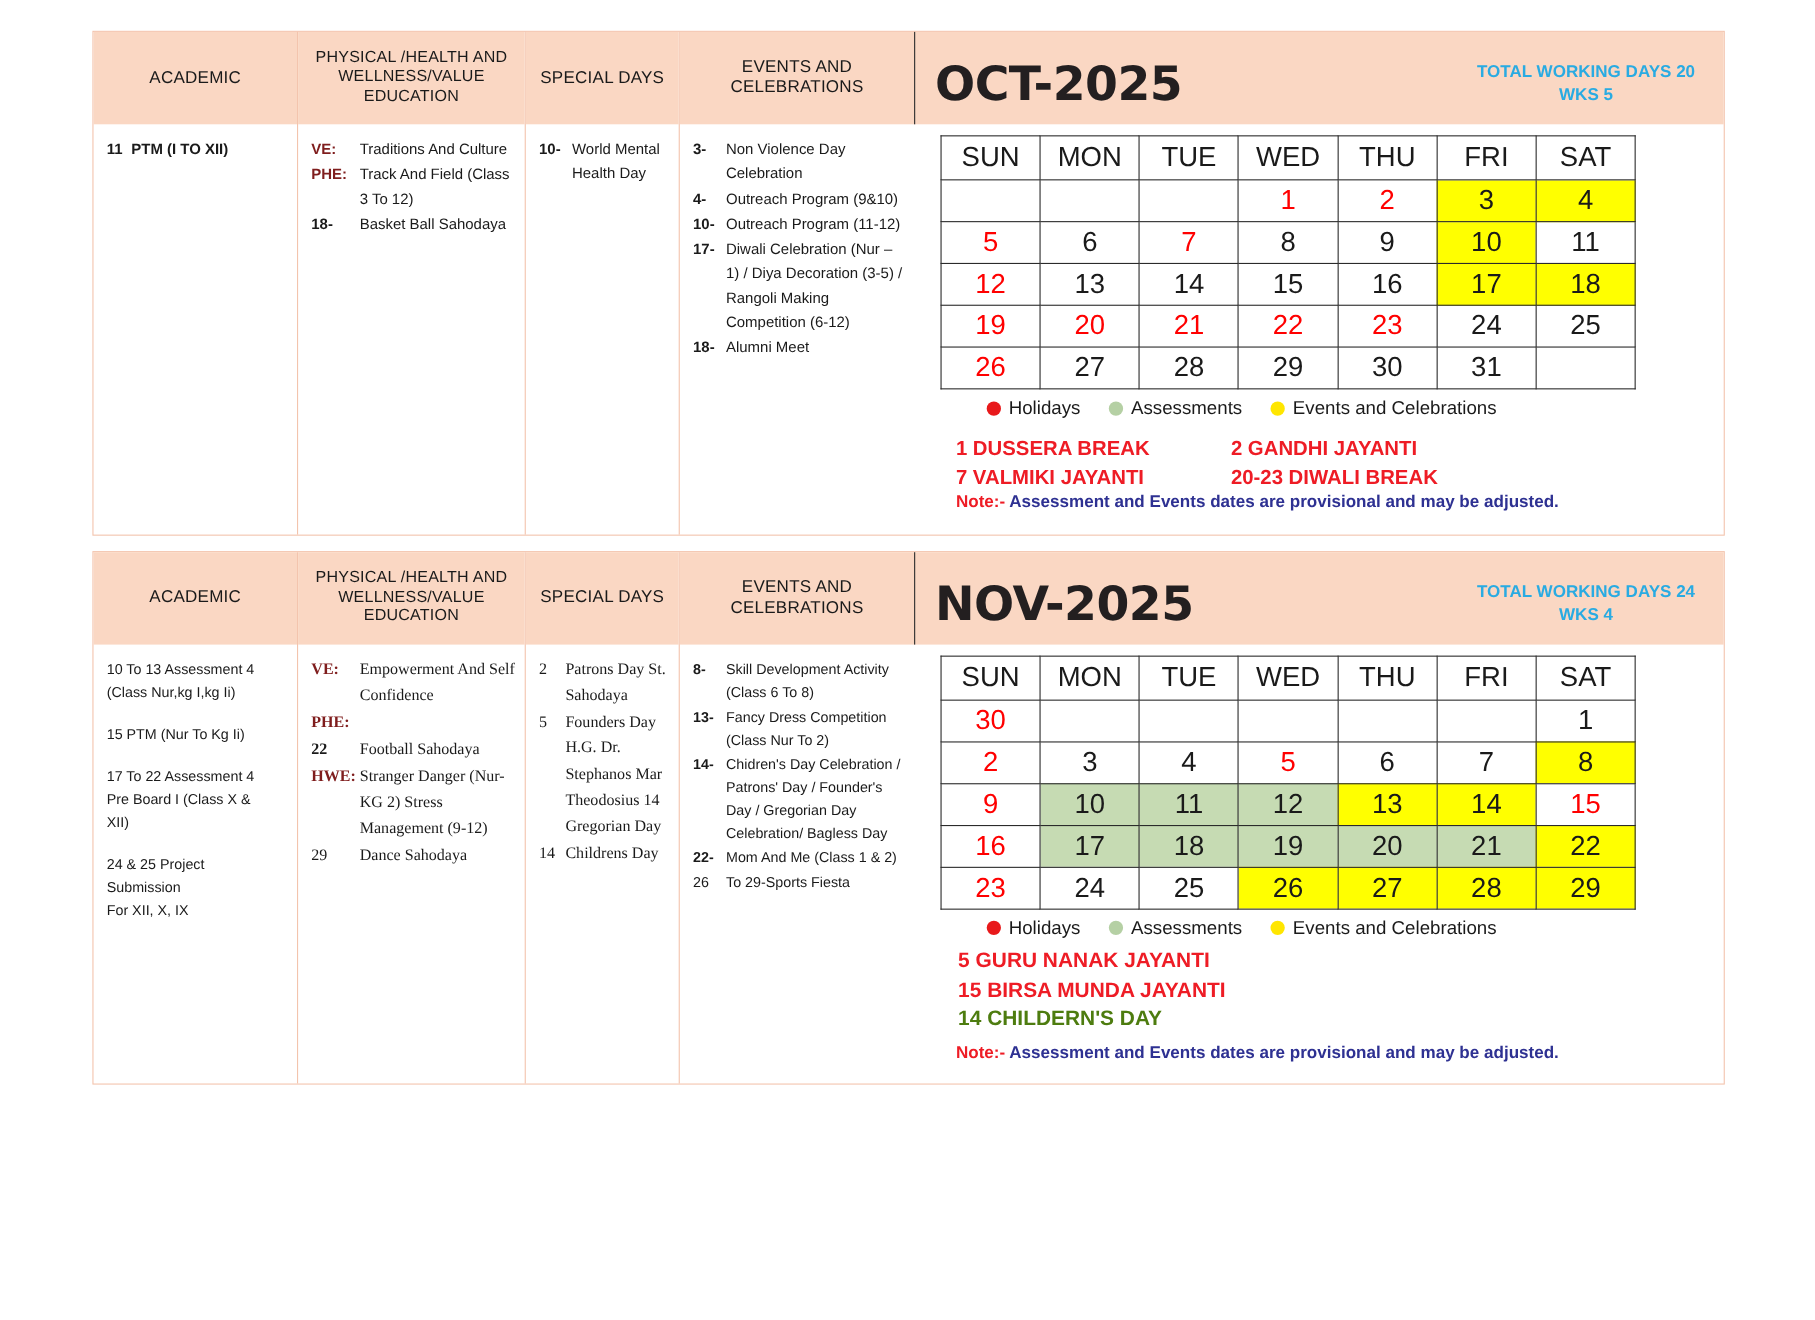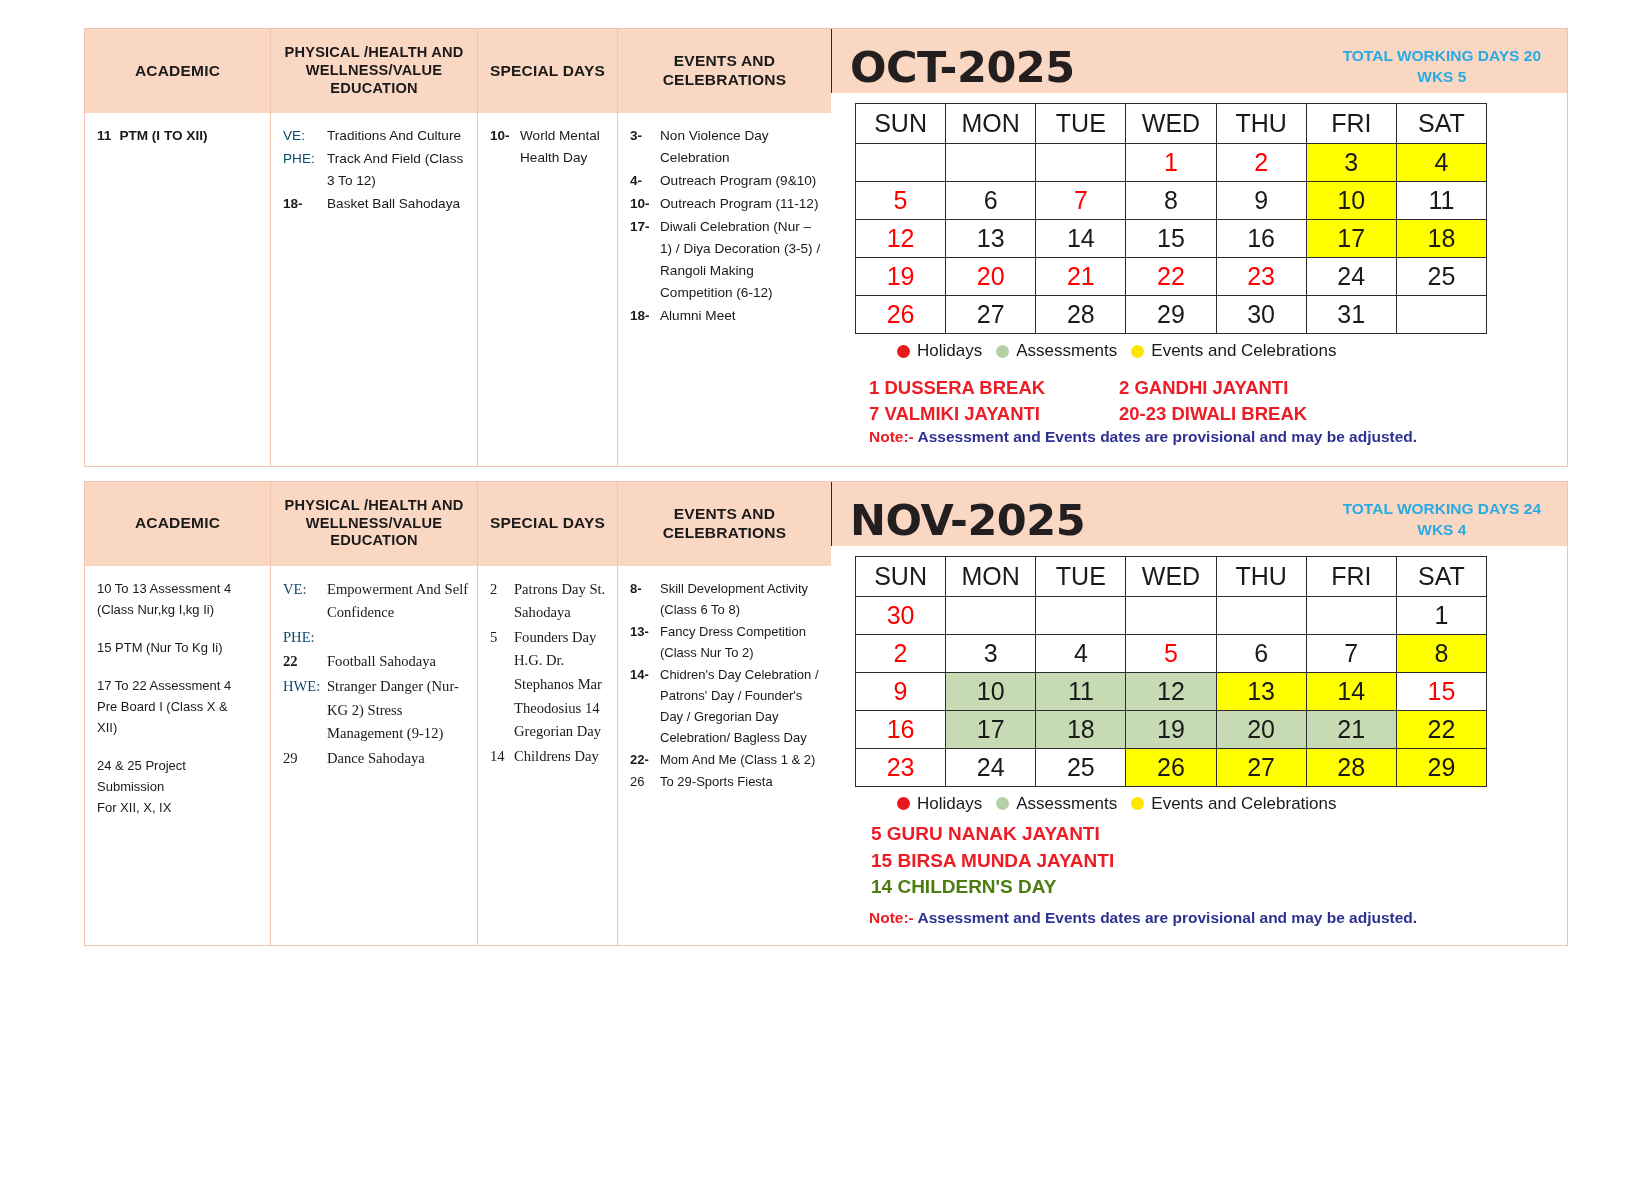--- a/index.html
+++ b/index.html
@@ -26,50 +26,50 @@
   .info-cols { display:flex; width:746px; flex-shrink:0; }
   .info-col { border-right:1.5px solid #f3c4ad; display:flex; flex-direction:column; }
   .info-col:last-child { border-right:none; }
   .col-academic { width:186px; }
   .col-phe      { width:207px; }
   .col-special  { width:140px; }
   .col-events   { width:213px; }
 
   .col-head {
     background:#fad7c3;
-    font-weight:bold;
+    font-weight:normal;
     font-size:15.5px;
     letter-spacing:.2px;
     text-align:center;
     line-height:1.22;
     display:flex; align-items:center; justify-content:center;
     padding:4px 5px;
     height:84px;
   }
   .col-head.small { font-size:14.6px; }
   .col-body { flex:1; padding:12px 8px 10px 12px; font-size:13.6px; line-height:1.62; }
   .nov .col-body { font-family:"Liberation Serif", "DejaVu Serif", serif; font-size:14.6px; }
   .nov .col-body.sans { font-family:"Liberation Sans", sans-serif; font-size:13px; }
 
   .entry { display:flex; margin-bottom:1px; }
   .entry .tag { flex:0 0 auto; font-weight:bold; padding-right:8px; }
-  .entry .tag.code { color:#0c4a6e; font-weight:normal; }
+  .entry .tag.code { color:#7f1d1d; font-weight:bold; }
   .entry .tag.w44 { width:44px; }
   .entry .tag.w30 { width:30px; }
   .entry .tag.w24 { width:24px; }
   .entry .tag.plain { font-weight:normal; }
   .entry .txt { flex:1; }
   .plainline { margin-bottom:0; }
   .gap { height:17px; }
 
   
   .cal-panel { flex:1; display:flex; flex-direction:column; }
   .cal-head {
     background:#fad7c3;
-    height:64px;
+    height:84px;
     display:flex; align-items:center;
     padding:12px 16px 0 18px;
     border-left:1.5px solid #2b2b2b;
   }
   .month-name {
     font-size:43px; font-weight:bold; letter-spacing:-.5px;
     font-family:"DejaVu Sans", sans-serif;
     color:#231f20;
   }
   .working {
@@ -86,21 +86,21 @@
     text-align:center; vertical-align:middle;
     font-size:25px; font-weight:normal;
     font-family:"Liberation Sans", sans-serif;
   }
   table.cal th { font-size:25px; font-weight:normal; height:40px; }
   table.cal td.red { color:#ff0000; }
   table.cal td.yel { background:#ffff00; }
   table.cal td.grn { background:#c6dbb3; }
   table.cal td.empty { }
 
-  .legend { display:flex; gap:14px; font-size:17px; padding:7px 0 0 44px; }
+  .legend { display:flex; gap:26px; font-size:17px; padding:7px 0 0 44px; }
   .legend .li { display:flex; align-items:center; gap:7px; }
   .dot { width:13px; height:13px; border-radius:50%; display:inline-block; }
   .dot.red { background:#e8191b; }
   .dot.green { background:#b5d0a4; }
   .dot.yellow { background:#ffe600; }
 
   .holidays { display:flex; font-weight:bold; color:#ee1c25;
     font-size:18.5px; line-height:1.42; padding-left:16px; margin-top:14px; }
   .nov .holidays { margin-top:7px; padding-left:18px; font-size:19px; }
   .holidays .hcol { width:250px; }

